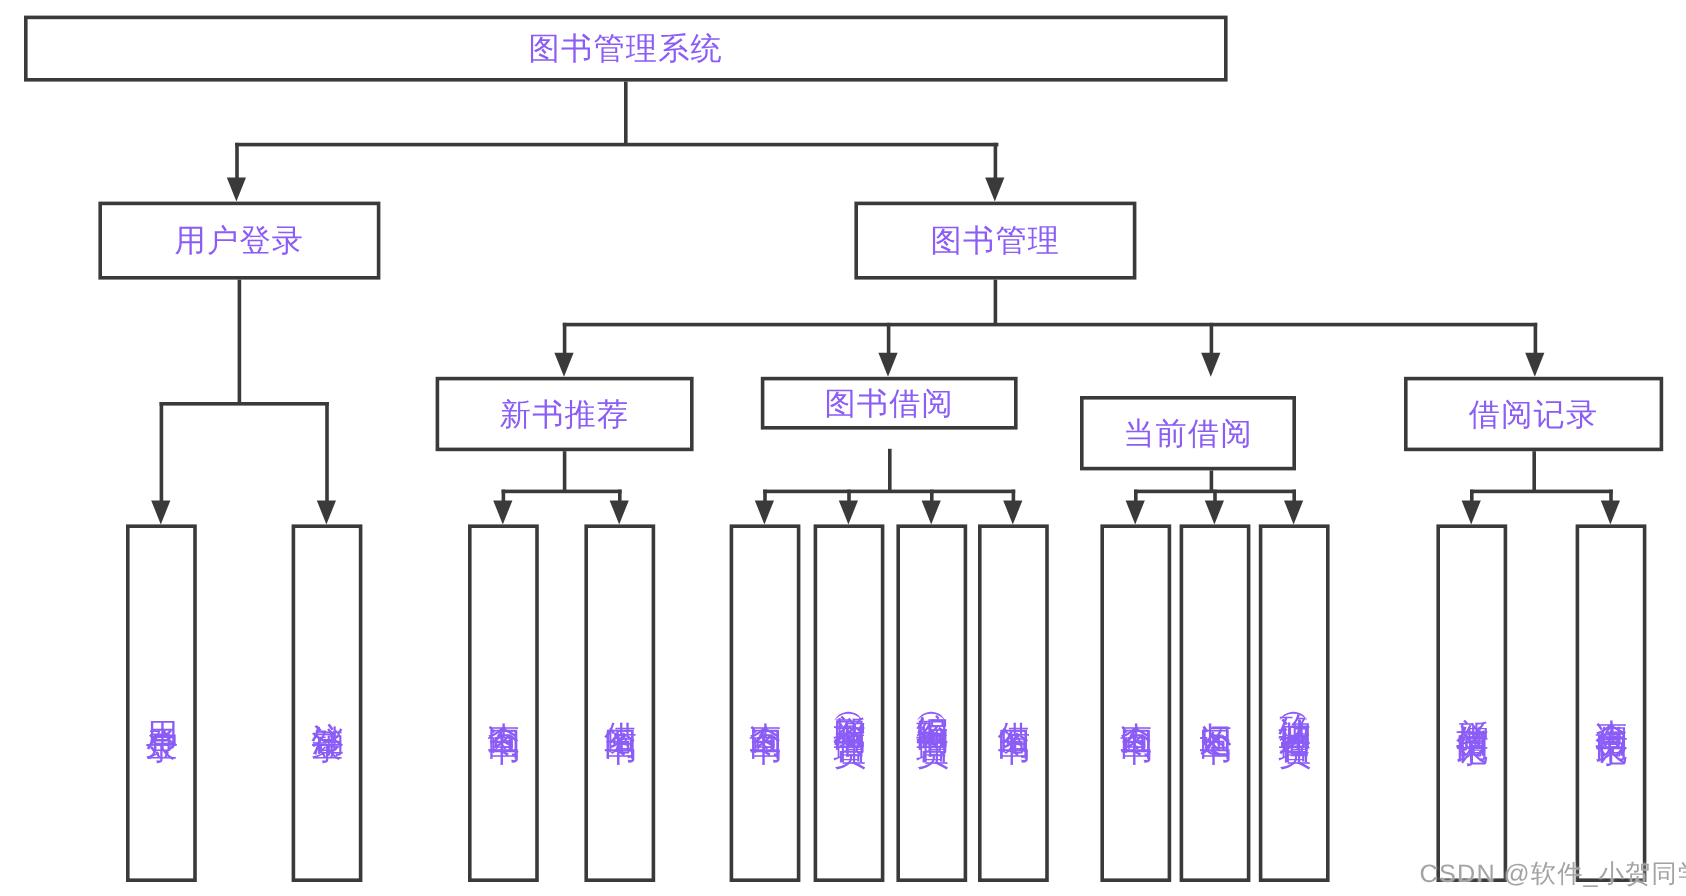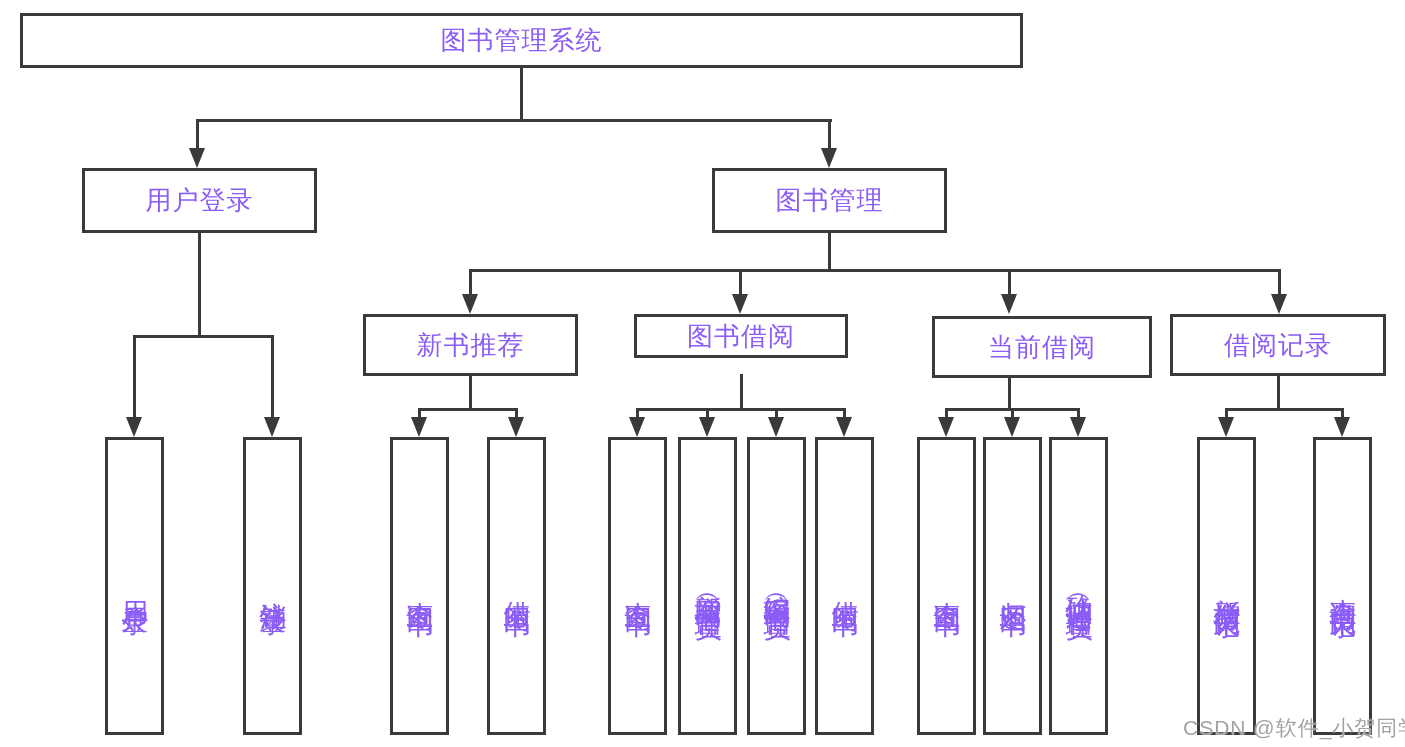--- a/index.html
+++ b/index.html
@@ -82,21 +82,21 @@
   <div class="box" style="left:712px; top:168px; width:235px; height:65px;">
     <span class="lbl">图书管理</span>
   </div>
 
   <div class="box" style="left:363px; top:314px; width:215px; height:62px;">
     <span class="lbl">新书推荐</span>
   </div>
   <div class="box" style="left:634px; top:314px; width:214px; height:44px;">
     <span class="lbl">图书借阅</span>
   </div>
-  <div class="box" style="left:900px; top:316px; width:220px; height:62px;margin-left:32px;">
+  <div class="box" style="left:900px; top:330px; width:180px; height:62px;">
     <span class="lbl">当前借阅</span>
   </div>
   <div class="box" style="left:1170px; top:314px; width:216px; height:62px;">
     <span class="lbl">借阅记录</span>
   </div>
 
   <div class="box leaf" style="left:105px; top:437px; width:59px; height:298px;">
     <span class="lbl">用户登录</span>
   </div>
   <div class="box leaf" style="left:243px; top:437px; width:59px; height:298px;">

